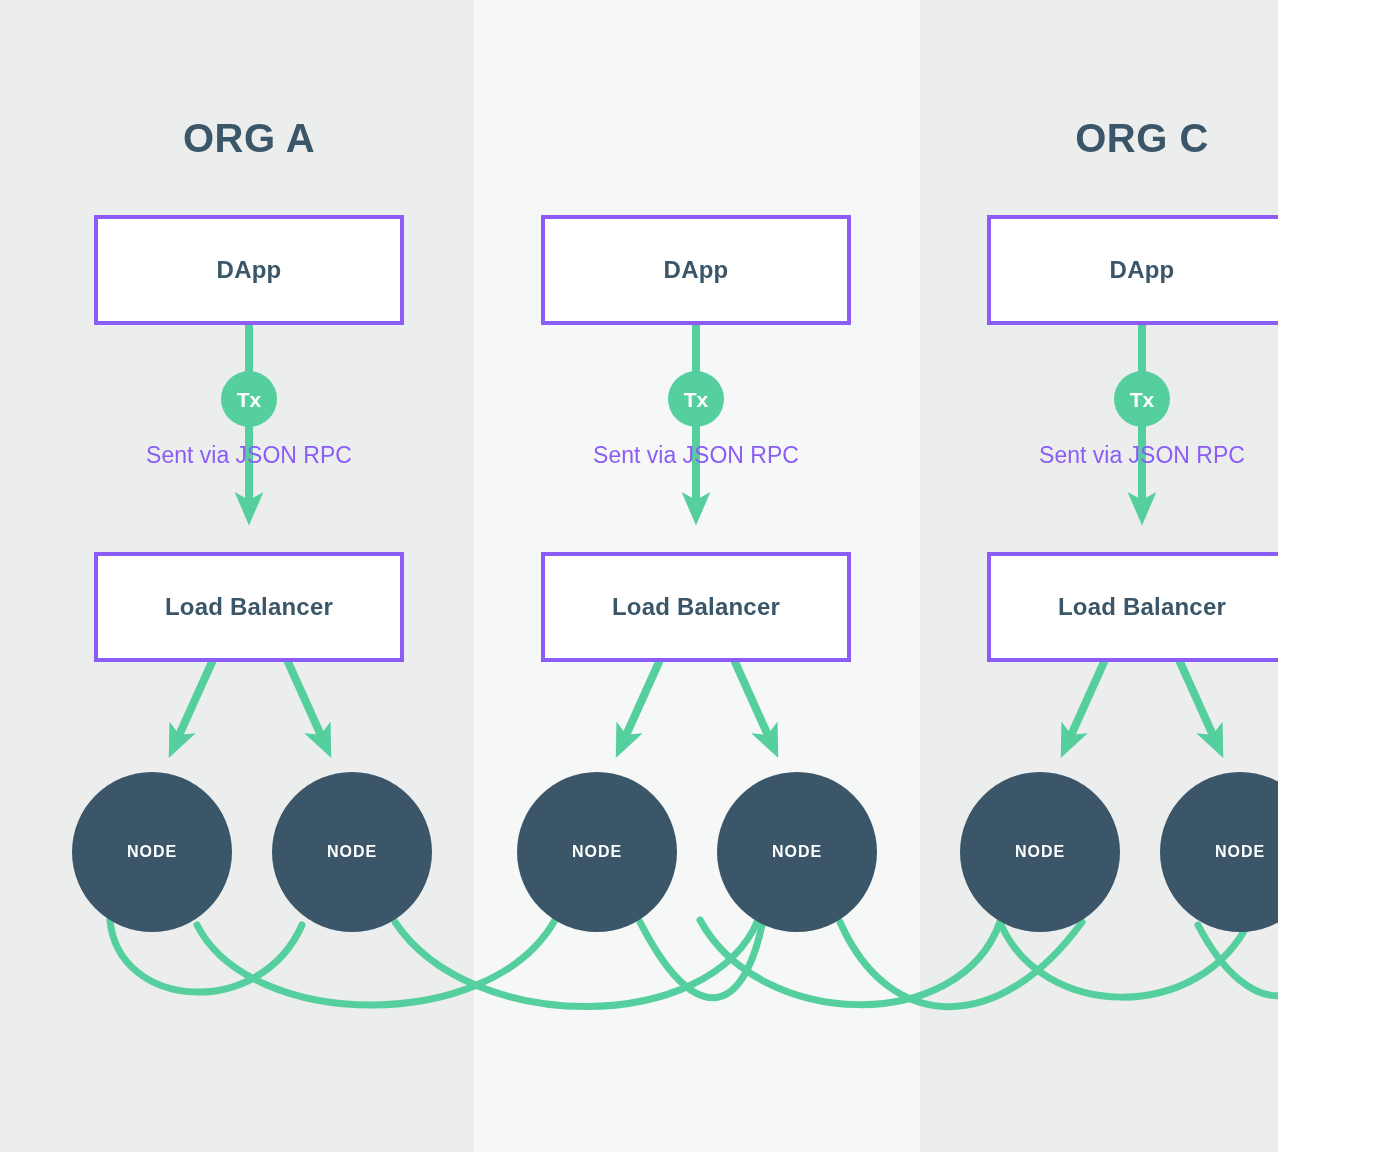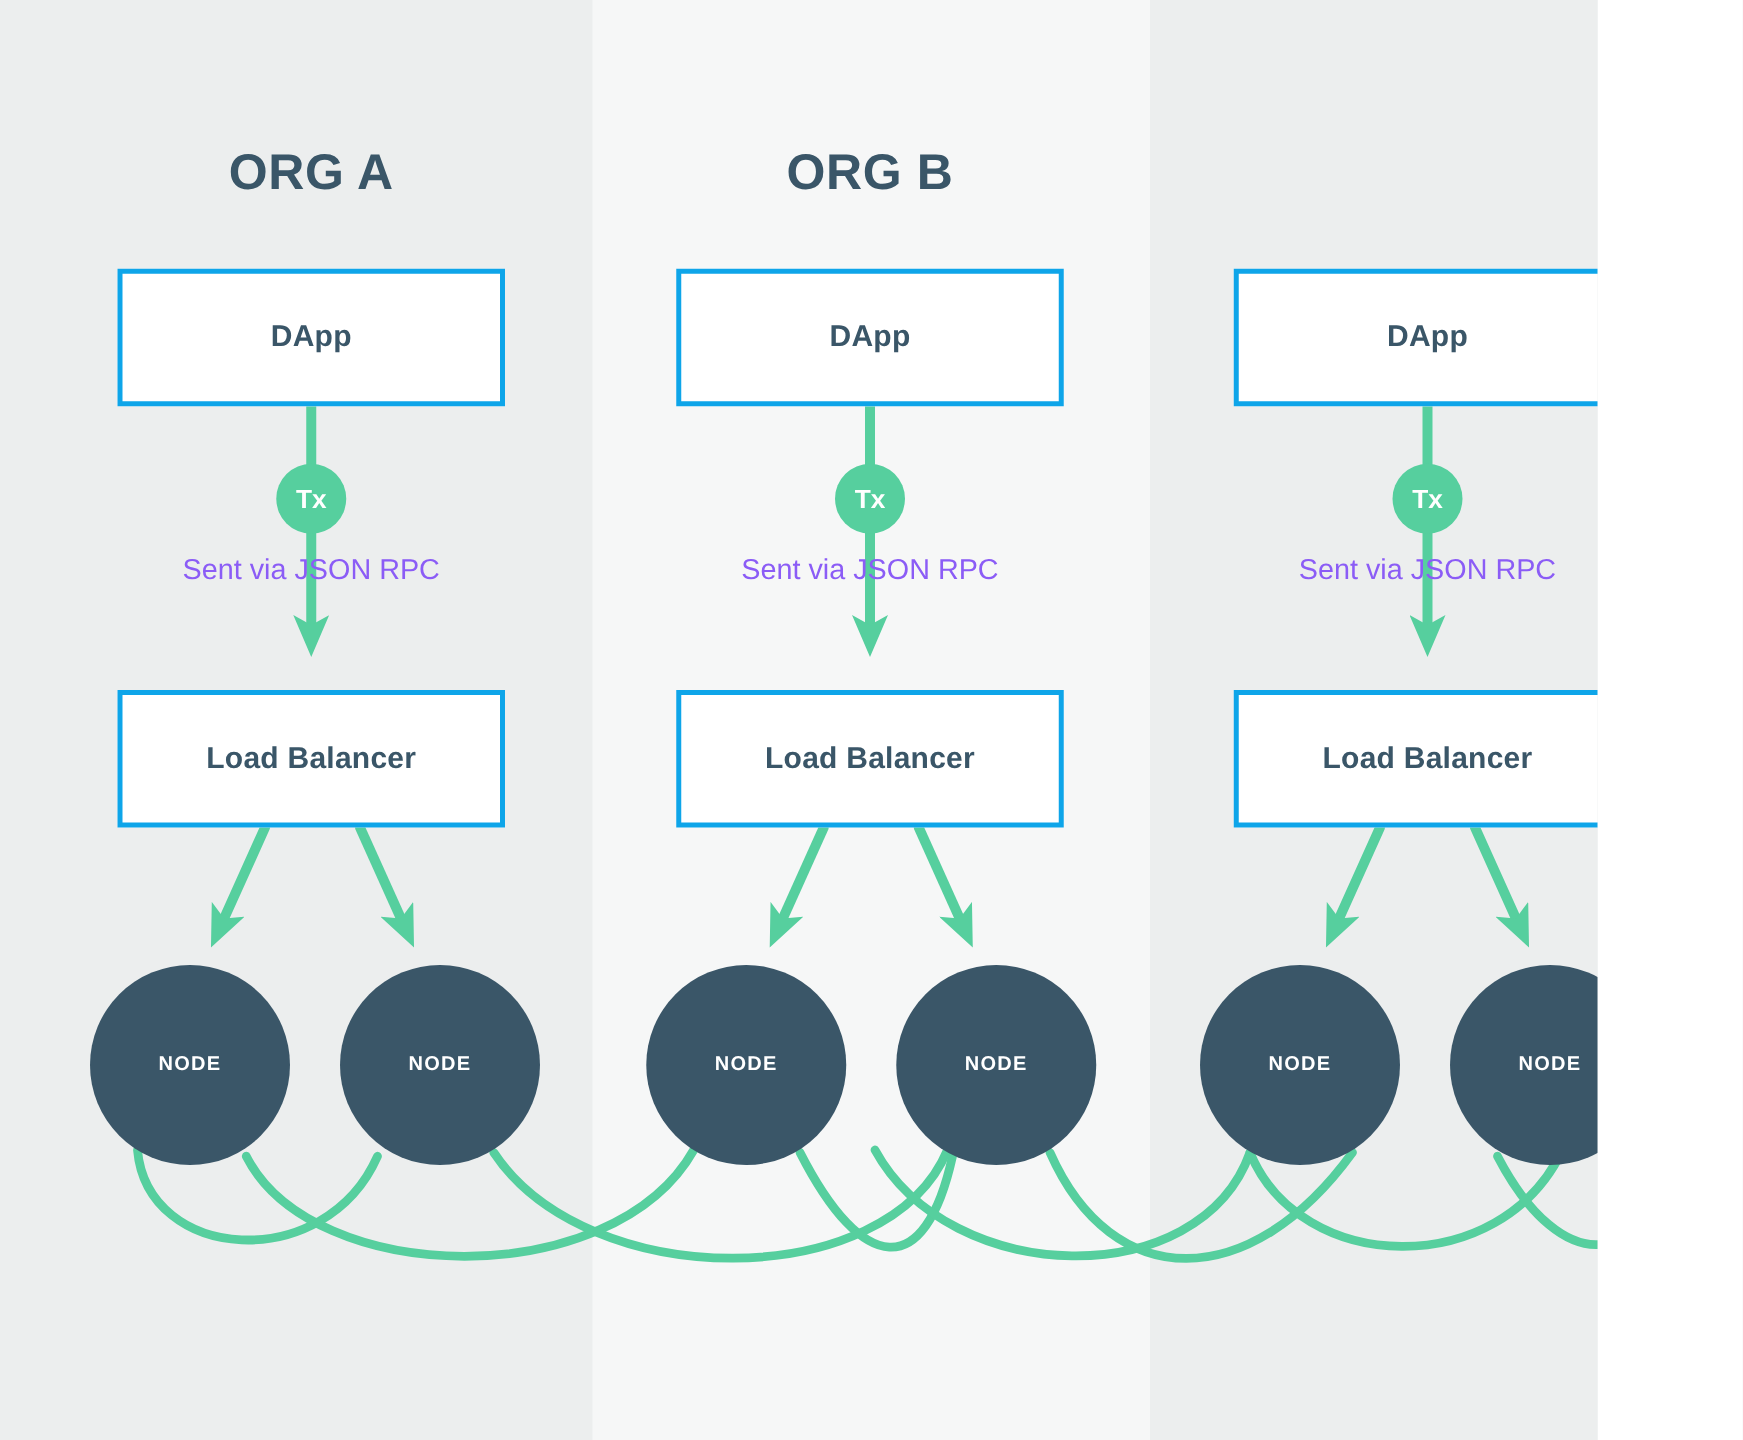--- a/index.html
+++ b/index.html
@@ -33,21 +33,21 @@
     text-align: center;
     font-size: 40px;
     font-weight: bold;
     letter-spacing: 0.5px;
     color: #3a5668;
     white-space: nowrap;
   }
   .box {
     position: absolute;
     background: #ffffff;
-    border: 4px solid #0ea5e9;
+    border: 4px solid #8b5cf6;
     box-sizing: border-box;
     display: flex;
     align-items: center;
     justify-content: center;
   }
   .box-label {
     font-size: 24px;
     font-weight: bold;
     color: #3a5668;
     letter-spacing: 0.2px;
@@ -157,21 +157,20 @@
     <span class="box-label">Load Balancer</span>
   </div>
 
   <div class="node" style="left:72px;top:772px;">
     <span class="node-label">NODE</span>
   </div>
   <div class="node" style="left:272px;top:772px;">
     <span class="node-label">NODE</span>
   </div>
 
-  <div class="org-title" style="left:541px;width:310px;top:116px;">ORG B</div>
 
   <div class="box" style="left:541px;top:215px;width:310px;height:110px;">
     <span class="box-label">DApp</span>
   </div>
 
   <div class="tx-circle" style="left:668px;top:371px;">
     <span class="tx-label">Tx</span>
   </div>
 
   <div class="rpc-label" style="left:541px;width:310px;top:442px;">Sent via JSON RPC</div>
@@ -180,20 +179,21 @@
     <span class="box-label">Load Balancer</span>
   </div>
 
   <div class="node" style="left:517px;top:772px;">
     <span class="node-label">NODE</span>
   </div>
   <div class="node" style="left:717px;top:772px;">
     <span class="node-label">NODE</span>
   </div>
 
+  <div class="org-title" style="left:987px;width:310px;top:116px;">ORG C</div>
 
   <div class="box" style="left:987px;top:215px;width:310px;height:110px;">
     <span class="box-label">DApp</span>
   </div>
 
   <div class="tx-circle" style="left:1114px;top:371px;">
     <span class="tx-label">Tx</span>
   </div>
 
   <div class="rpc-label" style="left:987px;width:310px;top:442px;">Sent via JSON RPC</div>

